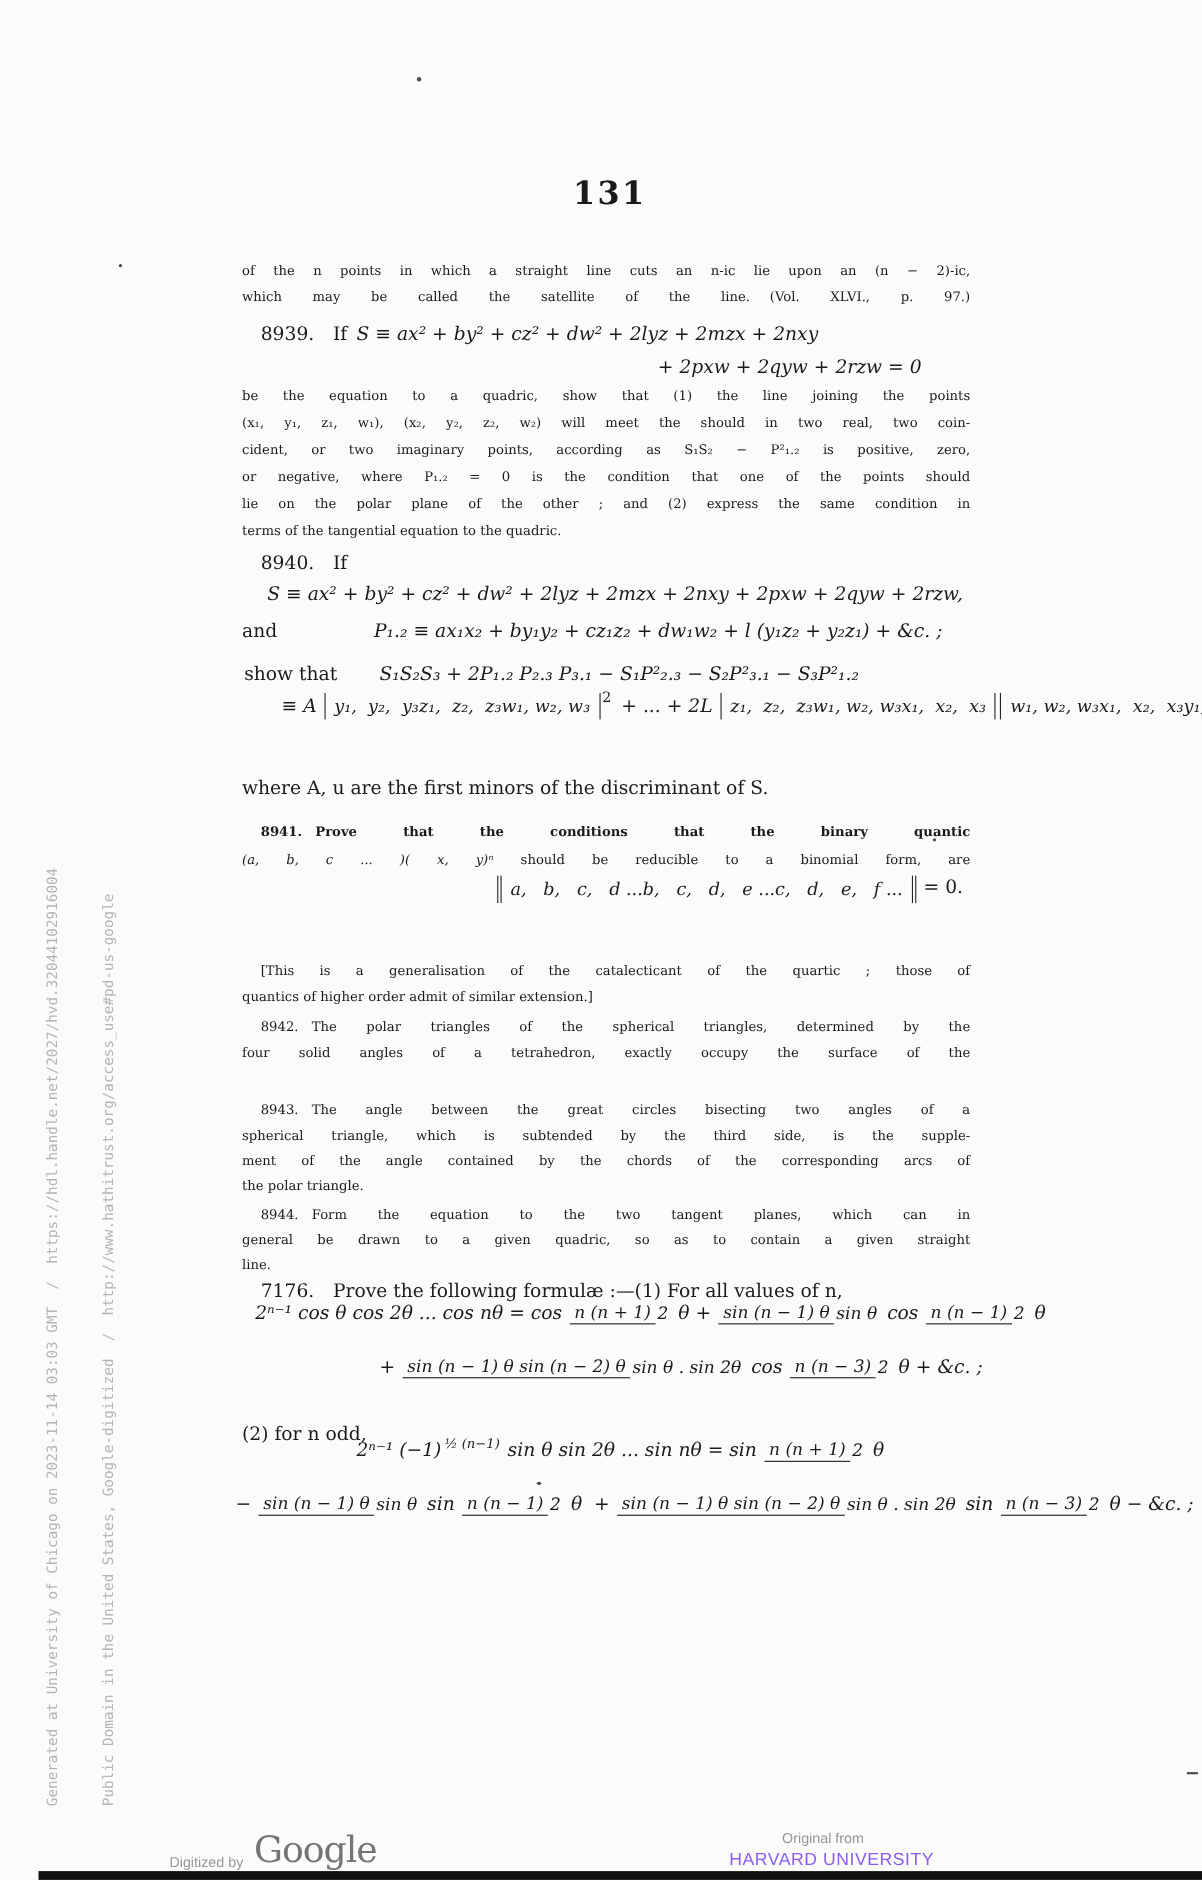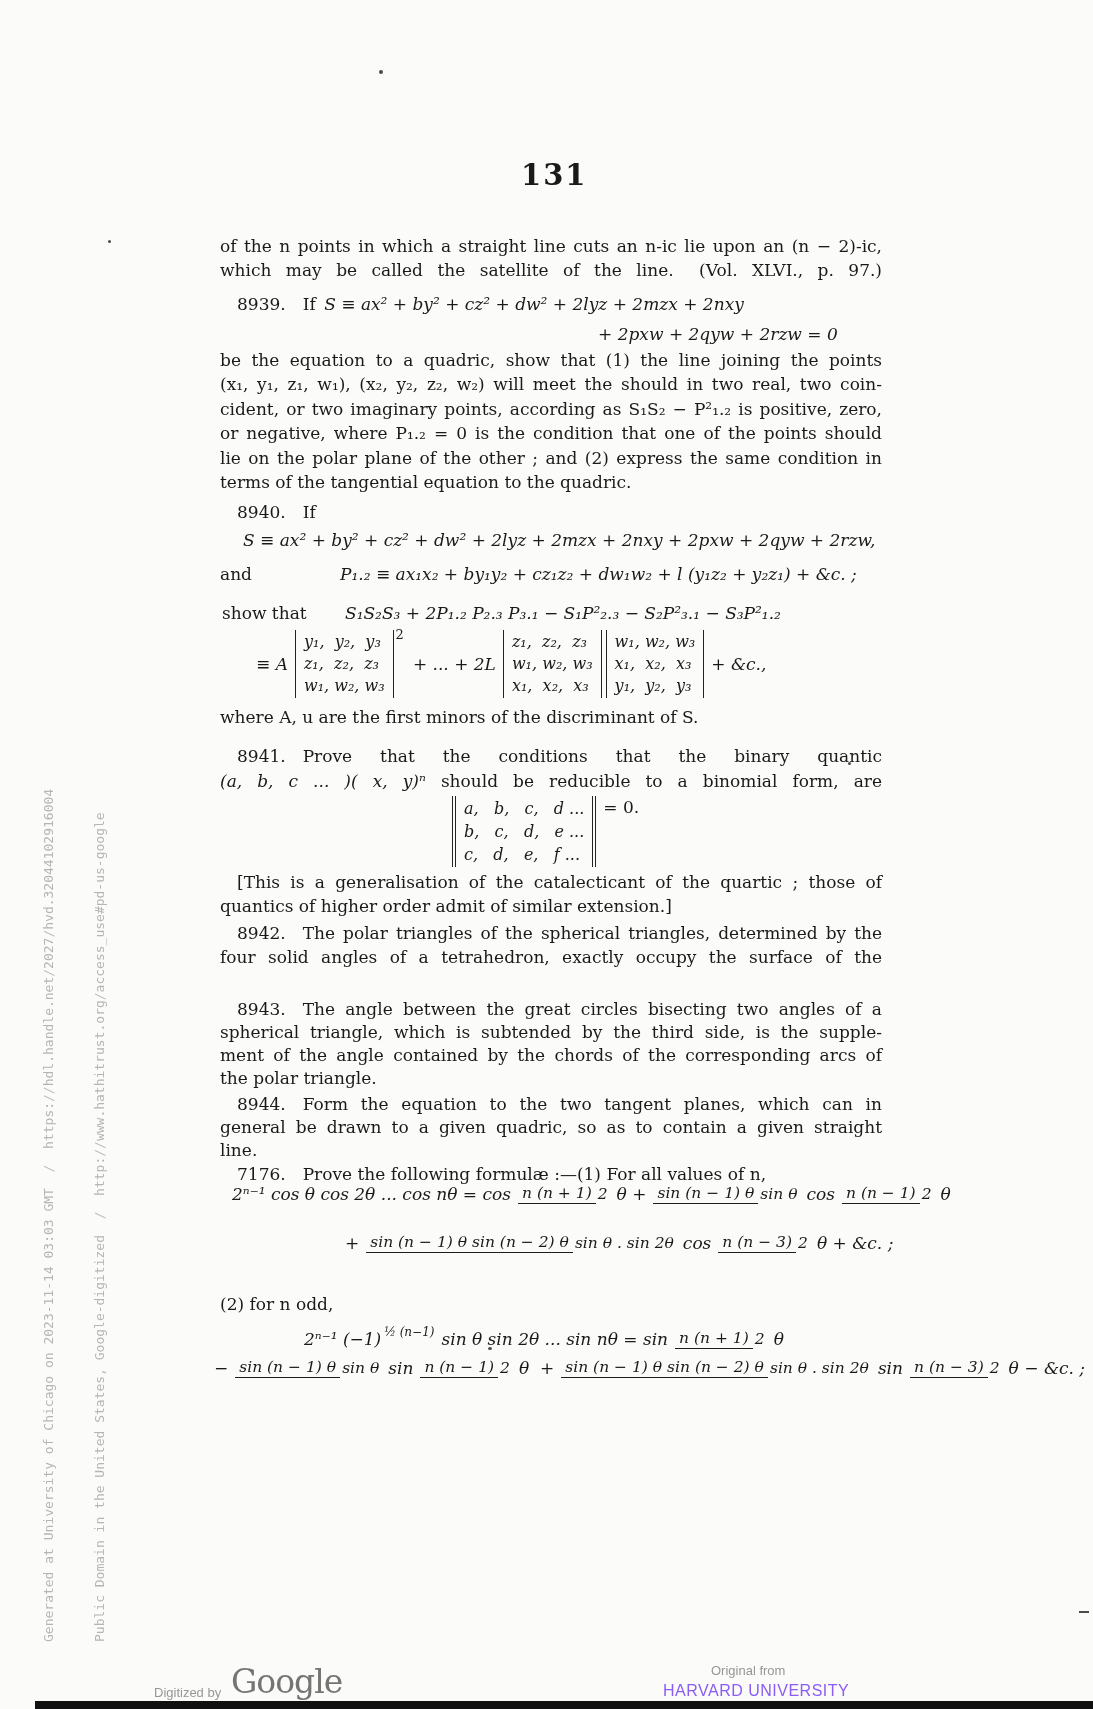--- a/index.html
+++ b/index.html
@@ -7,21 +7,21 @@
     position:relative; width:1093px; height:1709px;
     background:#fbfbf9; overflow:hidden;
     font-family:"DejaVu Serif", serif; color:#1a1a1a;
   }
   .pageno {
     position:absolute; font-size:29px; font-weight:bold; letter-spacing:2px;
   }
   
   .jline {
     position:absolute; left:220px; width:662px;
-    font-size:17px; line-height:24px;
+    font-size:12px; line-height:24px;
     text-align:justify; text-align-last:justify;
   }
   .jline.short { text-align-last:left; }
   .jline.ind { text-indent:17px; }
   
   .lline {
     position:absolute; font-size:17px; line-height:24px; white-space:pre;
   }
   .math { font-style:italic; }
   
@@ -30,21 +30,21 @@
     font-size:17px; font-style:italic; white-space:pre;
   }
   .fr { display:inline-flex; flex-direction:row; align-items:center;
         font-size:15.5px; line-height:20px; }
   .fr .nu { border-bottom:1.4px solid #1d1d1d; padding:0 4px; }
   .fr .de { padding:0 2px; }
   .fsup { font-size:12px; position:relative; top:-7px; margin-left:-4px; }
   
   .detline { position:absolute; display:flex; align-items:center; gap:7px;
              font-size:17px; white-space:pre; }
-  .det { display:inline-flex; flex-direction:column;
+  .det { display:inline-flex; flex-direction:row;
          border-left:1.6px solid #222; border-right:1.6px solid #222;
          padding:1px 8px; }
   .det .r { font-style:italic; font-size:16px; line-height:22px; white-space:pre; }
   .ddet { border-left:4px double #222; border-right:4px double #222; }
   .dsup { font-size:13px; align-self:flex-start; margin:-3px 2px 0 -5px; }
   .deq  { align-self:flex-start; margin-top:1px; }
   
   .watermark {
     position:absolute; left:6px; top:1642px;
     transform:rotate(-90deg); transform-origin:0 0;
@@ -105,21 +105,21 @@
     <span class="det" style="margin-left:-3px;">
       <span class="r">w₁, w₂, w₃</span>
       <span class="r">x₁,  x₂,  x₃</span>
       <span class="r">y₁,  y₂,  y₃</span>
     </span>
     <span class="math">+ &amp;c.,</span>
   </div>
 
   <div class="lline" style="left:220px; top:705px;">where A, u are the first minors of the discriminant of S.</div>
 
-  <div class="jline ind" style="top:744px;">8941. Prove that the conditions that the binary quantic</div>
+  <div class="jline ind" style="top:744px;font-weight:bold;">8941. Prove that the conditions that the binary quantic</div>
   <div class="jline" style="top:769px;"><span class="math">(a, b, c ... )( x, y)ⁿ</span><span> should be reducible to a binomial form, are</span></div>
 
   <div class="detline" style="left:452px; top:796px;">
     <span class="det ddet">
       <span class="r" style="line-height:23px;">a,   b,   c,   d ...</span>
       <span class="r" style="line-height:23px;">b,   c,   d,   e ...</span>
       <span class="r" style="line-height:23px;">c,   d,   e,   f ...</span>
     </span>
     <span class="deq">= 0.</span>
   </div>
@@ -154,21 +154,21 @@
   <div class="fline" style="left:345px; top:1232px;">
     <span>+</span>
     <span class="fr"><span class="nu">sin (n − 1) θ sin (n − 2) θ</span><span class="de">sin θ . sin 2θ</span></span>
     <span>cos</span>
     <span class="fr"><span class="nu">n (n − 3)</span><span class="de">2</span></span>
     <span>θ + &amp;c. ;</span>
   </div>
 
   <div class="lline" style="left:220px; top:1292px;">(2) for n odd,</div>
 
-  <div class="fline" style="left:304px; top:1308px;margin-top:20px;">
+  <div class="fline" style="left:324px; top:1308px;">
     <span>2ⁿ⁻¹ (−1)</span>
     <span class="fsup">½ (n−1)</span>
     <span>sin θ sin 2θ ... sin nθ = sin</span>
     <span class="fr"><span class="nu">n (n + 1)</span><span class="de">2</span></span>
     <span>θ</span>
   </div>
 
   <div class="fline" style="left:214px; top:1357px;">
     <span>−</span>
     <span class="fr"><span class="nu">sin (n − 1) θ</span><span class="de">sin θ</span></span>

